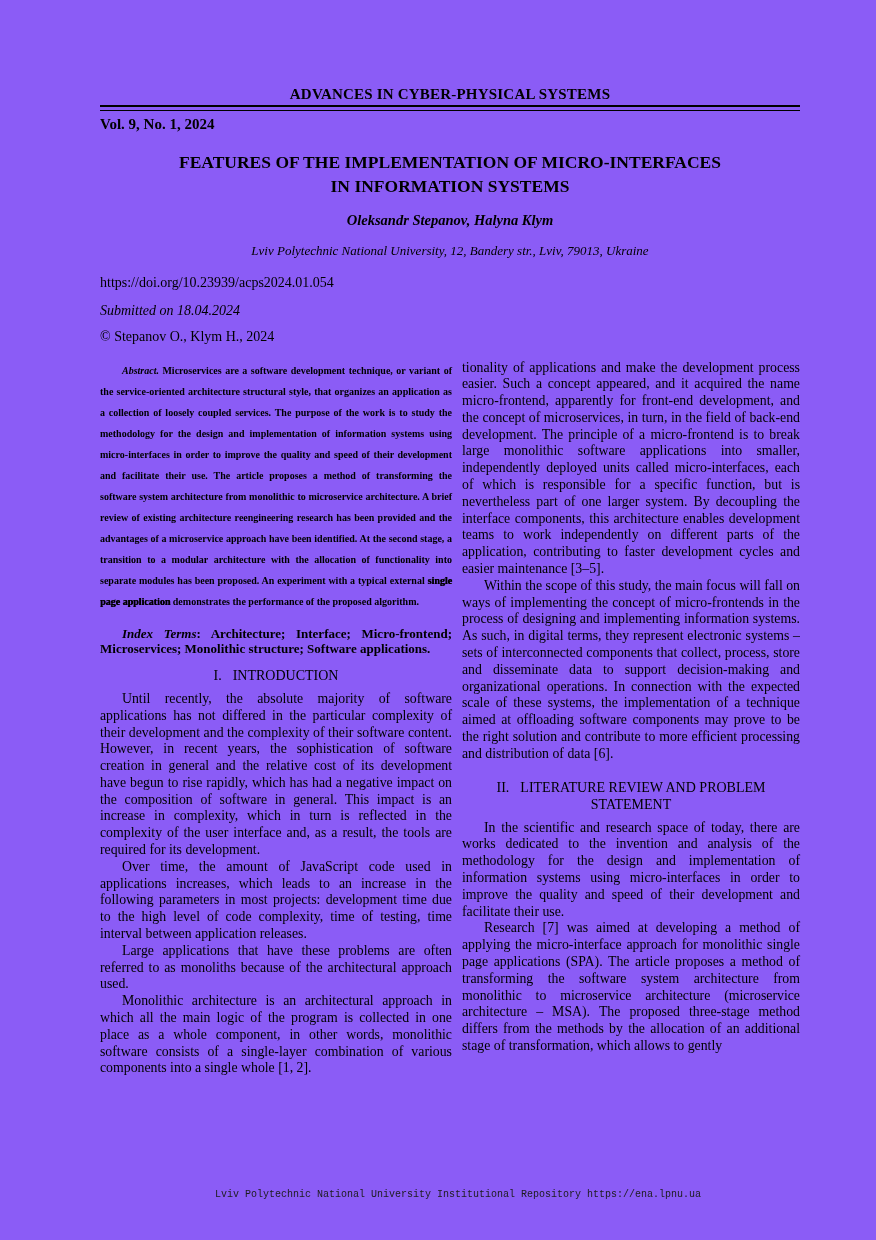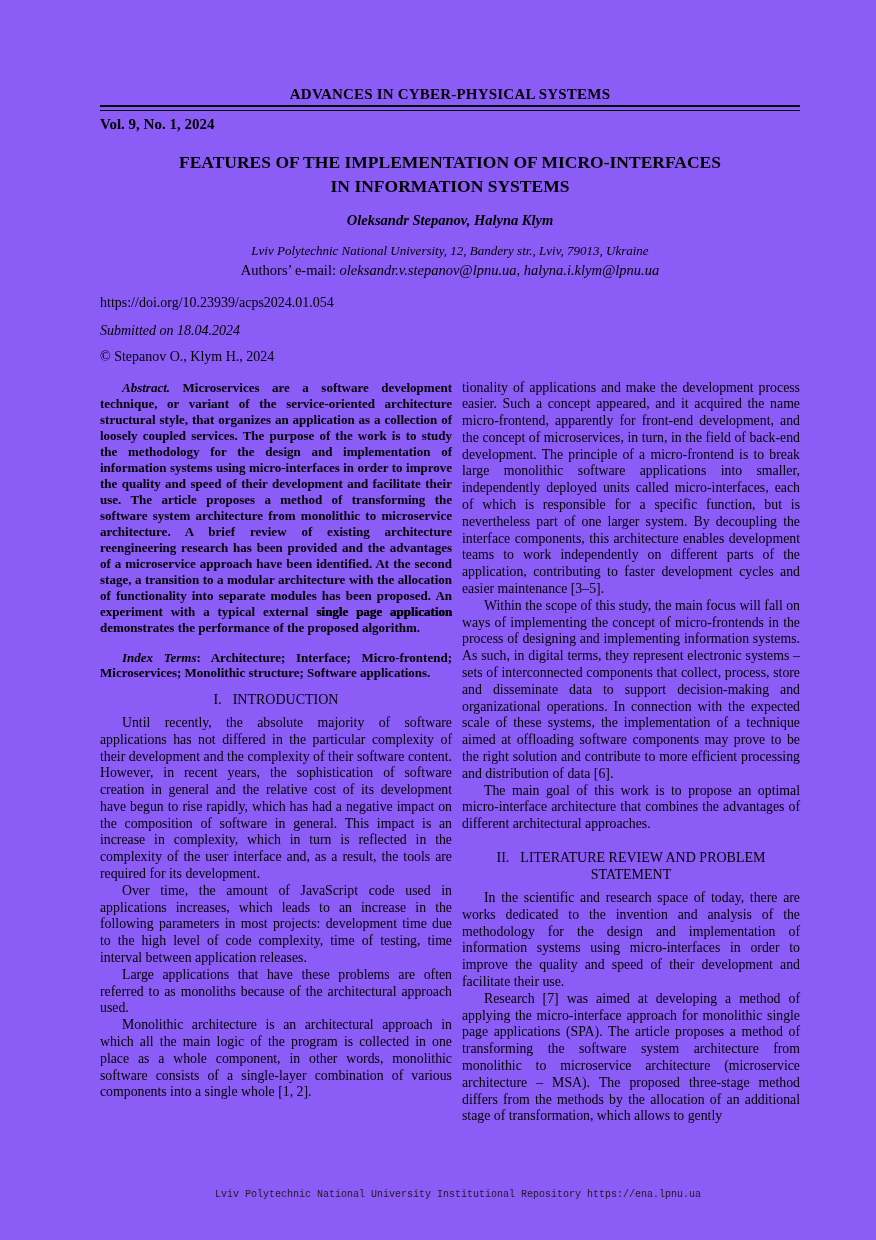--- a/index.html
+++ b/index.html
@@ -25,21 +25,21 @@
   .email-line{margin-top:3px;text-align:center;font-size:14.5px;line-height:17px;}
   .email-line .em{font-style:italic;}
   .doi{margin-top:16px;font-size:14px;line-height:16px;}
   .submitted{margin-top:12px;font-style:italic;font-size:14px;line-height:16px;}
   .copyright{margin-top:10px;font-size:14px;line-height:16px;}
   .columns{margin-top:15px;display:flex;gap:10px;}
   .col{text-align:justify;}
   .col-left{width:352px;}
   .col-right{width:338px;}
   .col p{margin:0;font-size:13.8px;line-height:16.8px;text-indent:22px;}
-  p.abstract{font-size:13px;line-height:16px;font-weight:bold;font-family:Liberation Serif, serif;}
+  p.abstract{font-size:10px;line-height:21px;font-weight:bold;font-family:Liberation Serif, serif;}
   .ab-label{font-style:italic;}
   p.index-terms{margin-top:14px;font-size:13px;line-height:15.7px;font-weight:bold;}
   .it-label{font-style:italic;}
   .xb{text-shadow:0.4px 0 0 currentColor;}
   h3.sec{margin:10px 0 7px 0;font-weight:normal;font-size:14px;line-height:17px;text-align:center;text-indent:0;}
   h3.sec .sp{margin-left:11px;}
   h3.sec.two{margin-top:16px;}
   .col p.noindent{text-indent:0;}
   .footer{
     position:absolute;left:0;bottom:40px;width:100%;
@@ -55,21 +55,20 @@
   <div class="content">
 
     <div class="journal-title">ADVANCES IN CYBER-PHYSICAL SYSTEMS</div>
     <div class="rule-double"></div>
     <div class="vol">Vol. 9, No. 1, 2024</div>
 
     <h1 class="paper-title"><span>FEATURES OF THE IMPLEMENTATION OF MICRO-INTERFACES</span><br><span>IN INFORMATION SYSTEMS</span></h1>
 
     <div class="authors">Oleksandr Stepanov, Halyna Klym</div>
     <div class="affiliation">Lviv Polytechnic National University, 12, Bandery str., Lviv, 79013, Ukraine</div>
-    <div class="email-line"><span>Authors’ e-mail: </span><span class="em">oleksandr.v.stepanov@lpnu.ua, halyna.i.klym@lpnu.ua</span></div>
 
     <div class="doi">https://doi.org/10.23939/acps2024.01.054</div>
     <div class="submitted">Submitted on 18.04.2024</div>
     <div class="copyright">© Stepanov O., Klym H., 2024</div>
 
     <div class="columns">
 
       <div class="col col-left">
         <p class="abstract"><span class="ab-label">Abstract.</span><span> Microservices are a software development technique, or variant of the service-oriented architecture structural style, that organizes an application as a collection of loosely coupled services. The purpose of the work is to study the methodology for the design and implementation of information systems using micro-interfaces in order to improve the quality and speed of their development and facilitate their use. The article proposes a method of transforming the software system architecture from monolithic to microservice architecture. A brief review of existing architecture reengineering research has been provided and the advantages of a microservice approach have been identified. At the second stage, a transition to a modular architecture with the allocation of functionality into separate modules has been proposed. An experiment with a typical external </span><span class="xb">single page application</span><span> demonstrates the performance of the proposed algorithm.</span></p>
 
@@ -79,21 +78,20 @@
 
         <p>Until recently, the absolute majority of software applications has not differed in the particular complexity of their development and the complexity of their software content. However, in recent years, the sophistication of software creation in general and the relative cost of its development have begun to rise rapidly, which has had a negative impact on the composition of software in general. This impact is an increase in complexity, which in turn is reflected in the complexity of the user interface and, as a result, the tools are required for its development.</p>
         <p>Over time, the amount of JavaScript code used in applications increases, which leads to an increase in the following parameters in most projects: development time due to the high level of code complexity, time of testing, time interval between application releases.</p>
         <p>Large applications that have these problems are often referred to as monoliths because of the architectural approach used.</p>
         <p>Monolithic architecture is an architectural approach in which all the main logic of the program is collected in one place as a whole component, in other words, monolithic software consists of a single-layer combination of various components into a single whole [1, 2].</p>
       </div>
 
       <div class="col col-right">
         <p class="noindent">tionality of applications and make the development process easier. Such a concept appeared, and it acquired the name micro-frontend, apparently for front-end development, and the concept of microservices, in turn, in the field of back-end development. The principle of a micro-frontend is to break large monolithic software applications into smaller, independently deployed units called micro-interfaces, each of which is responsible for a specific function, but is nevertheless part of one larger system. By decoupling the interface components, this architecture enables development teams to work independently on different parts of the application, contributing to faster development cycles and easier maintenance [3–5].</p>
         <p>Within the scope of this study, the main focus will fall on ways of implementing the concept of micro-frontends in the process of designing and implementing information systems. As such, in digital terms, they represent electronic systems – sets of interconnected components that collect, process, store and disseminate data to support decision-making and organizational operations. In connection with the expected scale of these systems, the implementation of a technique aimed at offloading software components may prove to be the right solution and contribute to more efficient processing and distribution of data [6].</p>
-        <p>The main goal of this work is to propose an optimal micro-interface architecture that combines the advantages of different architectural approaches.</p>
 
         <h3 class="sec two"><span>II.</span><span class="sp">LITERATURE REVIEW AND PROBLEM STATEMENT</span></h3>
 
         <p>In the scientific and research space of today, there are works dedicated to the invention and analysis of the methodology for the design and implementation of information systems using micro-interfaces in order to improve the quality and speed of their development and facilitate their use.</p>
         <p>Research [7] was aimed at developing a method of applying the micro-interface approach for monolithic single page applications (SPA). The article proposes a method of transforming the software system architecture from monolithic to microservice architecture (microservice architecture – MSA). The proposed three-stage method differs from the methods by the allocation of an additional stage of transformation, which allows to gently</p>
       </div>
 
     </div>
   </div>
 

